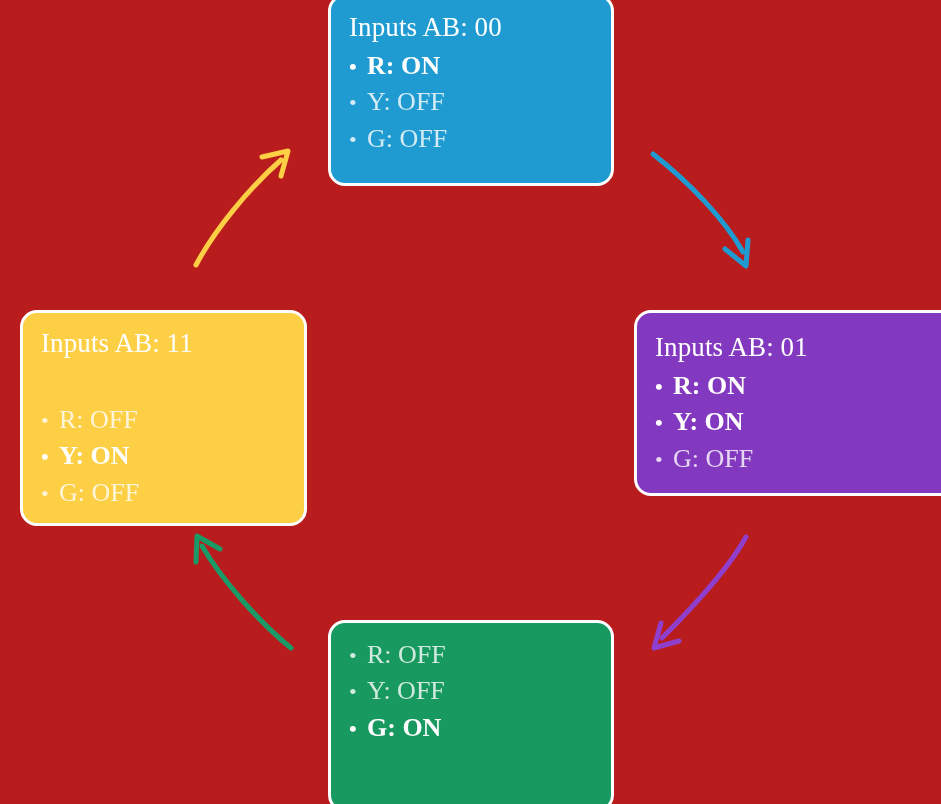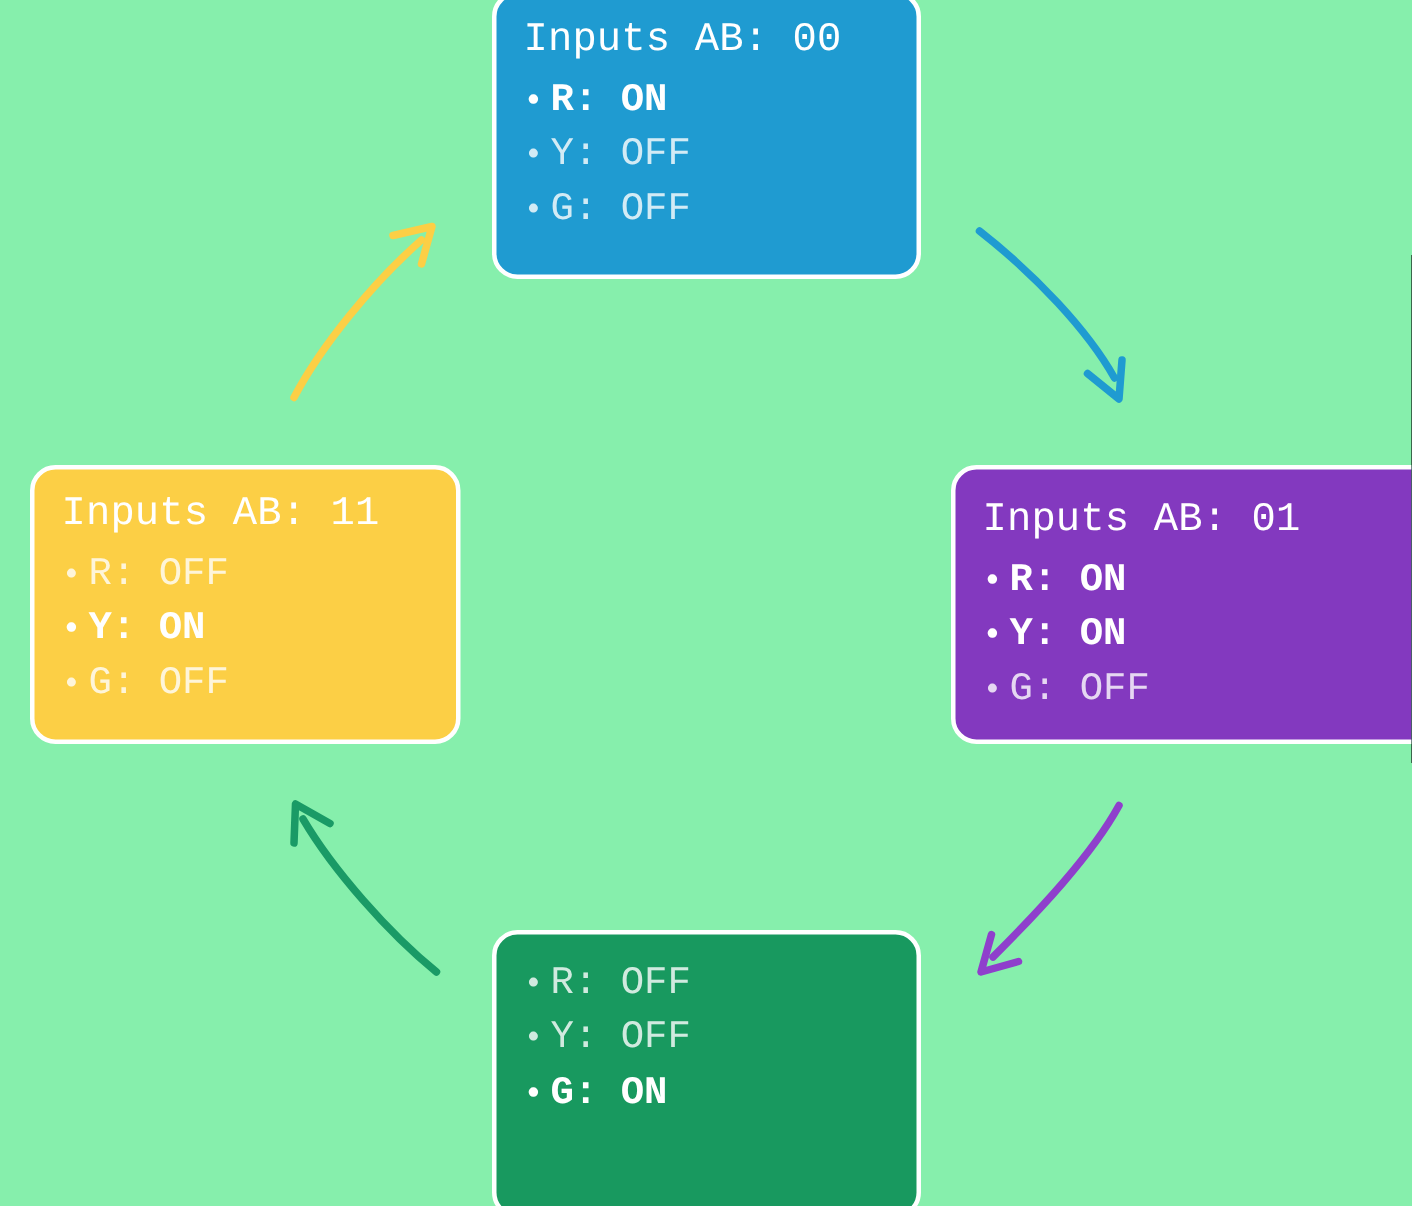--- a/index.html
+++ b/index.html
@@ -5,23 +5,23 @@
 <style>
   html, body {
     margin: 0;
     padding: 0;
     background: #000000;
   }
   #canvas {
     position: relative;
     width: 941px;
     height: 804px;
-    background: #86efac;
+    background: #b91c1c;
     overflow: hidden;
-    font-family: Liberation Mono, monospace;
+    font-family: Liberation Serif, serif;
   }
   .arrow-layer {
     position: absolute;
     left: 0;
     top: 0;
     width: 941px;
     height: 804px;
     pointer-events: none;
   }
   .state-node {
@@ -68,21 +68,21 @@
   }
   .signal-item.off {
     font-weight: normal;
     opacity: 0.80;
   }
 
   
   #node-top    { left: 328px; top: -6px;  width: 286px; height: 192px; }
   #node-right  { left: 634px; top: 310px; width: 330px; height: 186px; justify-content: center; }
   #node-bottom { left: 328px; top: 620px; width: 286px; height: 192px; }
-  #node-left   { left: 20px;  top: 310px; width: 287px; height: 186px; }
+  #node-left   { left: 20px;  top: 310px; width: 287px; height: 216px; justify-content: space-between; }
 
   #node-top    { background: #1f9bd1; }
   #node-right  { background: #8339bf; }
   #node-bottom { background: #18995f; }
   #node-left   { background: #fccf45; }
 </style>
 </head>
 <body>
 
 <div id="canvas">

